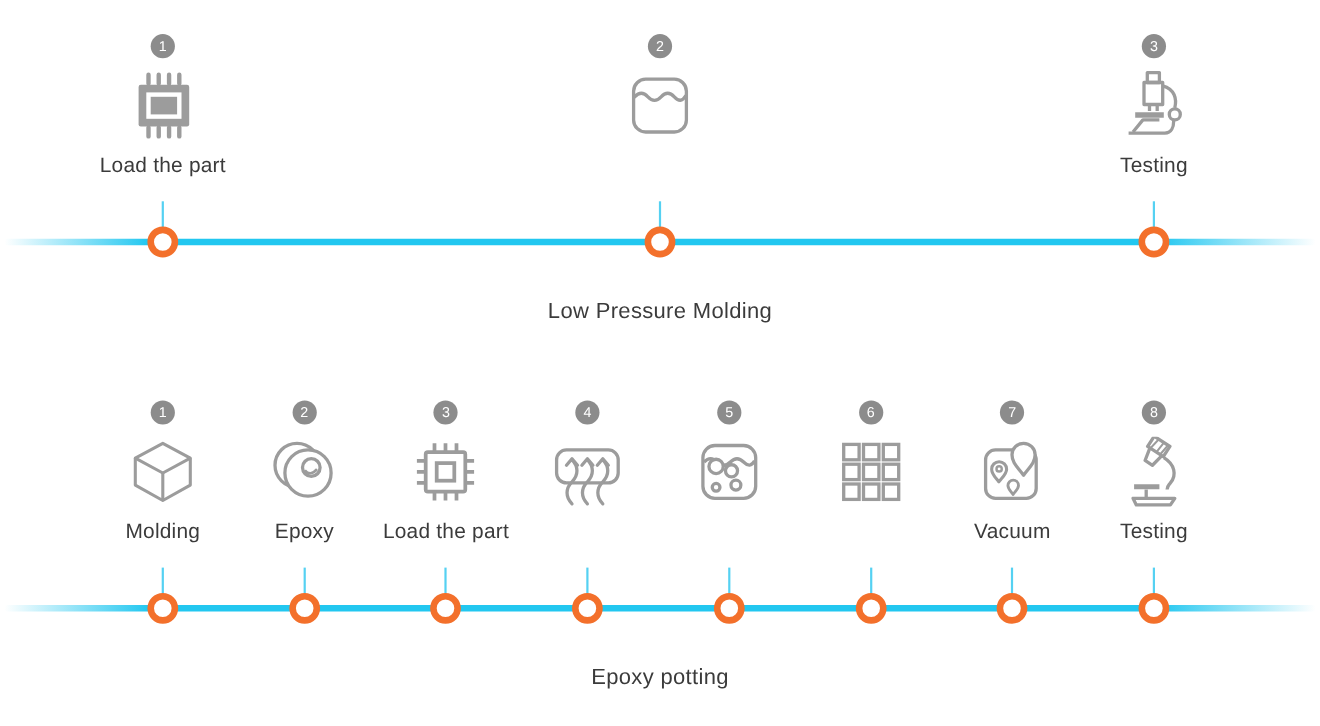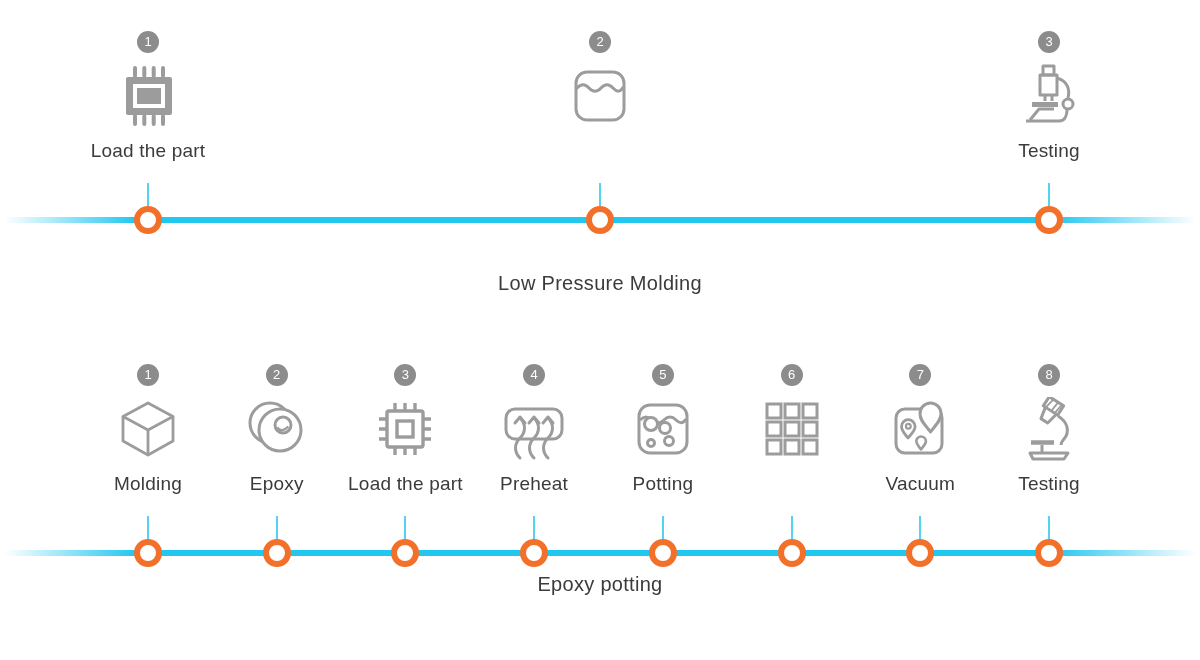--- a/index.html
+++ b/index.html
@@ -75,21 +75,21 @@
           </svg>
         </div>
         <div class="step-label">Testing</div>
       </div>
       <div class="connector" style="left: 1048px; top: 183px; height: 31px;"></div>
       <div class="marker" style="left: 1035px; top: 206px;"></div>
     </section>
 
   <section class="timeline-section">
     <div class="track" style="top:550px"></div>
-    <div class="timeline-title" style="top:572px">Epoxy potting</div>
+    <div class="timeline-title" style="top:604px">Epoxy potting</div>
   <div class="step" style="left: 148px; top: 364px;">
         <div class="badge">1</div>
         <div class="icon">
           <svg width="64" height="64" viewBox="0 0 64 64" fill="none" stroke="currentColor" stroke-width="2.8" stroke-linejoin="round">
  <path d="M32 6 L57 19.5 L32 33 L7 19.5 Z"></path>
  <path d="M7 19.5 V44 L32 58 L57 44 V19.5"></path>
  <path d="M32 33 V58"></path>
           </svg>
         </div>
         <div class="step-label">Molding</div>
@@ -126,37 +126,35 @@
       <div class="step" style="left: 534.1px; top: 364px;">
         <div class="badge">4</div>
         <div class="icon">
           <svg width="64" height="64" viewBox="0 0 64 64" fill="none" stroke="currentColor" stroke-width="3" stroke-linecap="round" stroke-linejoin="round">
  <rect x="4" y="12" width="56" height="30" rx="9"></rect>
  <path d="M18 61 C12 55 12 47 18 41 C24 35 24 27 18 21 M13 26 L18 20 L23 26"></path>
  <path d="M32 61 C26 55 26 47 32 41 C38 35 38 27 32 21 M27 26 L32 20 L37 26"></path>
  <path d="M46 61 C40 55 40 47 46 41 C52 35 52 27 46 21 M41 26 L46 20 L51 26"></path>
           </svg>
         </div>
-        <div class="step-label">Preheat</div>
       </div>
       <div class="connector" style="left: 533.1px; top: 516px; height: 31px;"></div>
       <div class="marker" style="left: 520.1px; top: 539px;"></div>
       <div class="step" style="left: 662.9px; top: 364px;">
         <div class="badge">5</div>
         <div class="icon">
           <svg width="64" height="64" viewBox="0 0 64 64" fill="none" stroke="currentColor" stroke-width="3">
  <rect x="8" y="8" width="48" height="48" rx="11"></rect>
  <path d="M9 23 Q15 17 21 23 T33 23 T45 23 T55 22"></path>
  <circle cx="20" cy="27" r="6.5" fill="#fff"></circle>
  <circle cx="34" cy="31" r="5.5" fill="#fff"></circle>
  <circle cx="20" cy="46" r="3.5" fill="#fff"></circle>
  <circle cx="38" cy="44" r="4.5" fill="#fff"></circle>
           </svg>
         </div>
-        <div class="step-label">Potting</div>
       </div>
       <div class="connector" style="left: 661.9px; top: 516px; height: 31px;"></div>
       <div class="marker" style="left: 648.9px; top: 539px;"></div>
       <div class="step" style="left: 791.6px; top: 364px;">
         <div class="badge">6</div>
         <div class="icon">
           <svg width="64" height="64" viewBox="0 0 64 64" fill="none" stroke="currentColor" stroke-width="3">
  <rect x="7" y="7" width="14" height="14"></rect>
             <rect x="25" y="7" width="14" height="14"></rect>
             <rect x="43" y="7" width="14" height="14"></rect>

